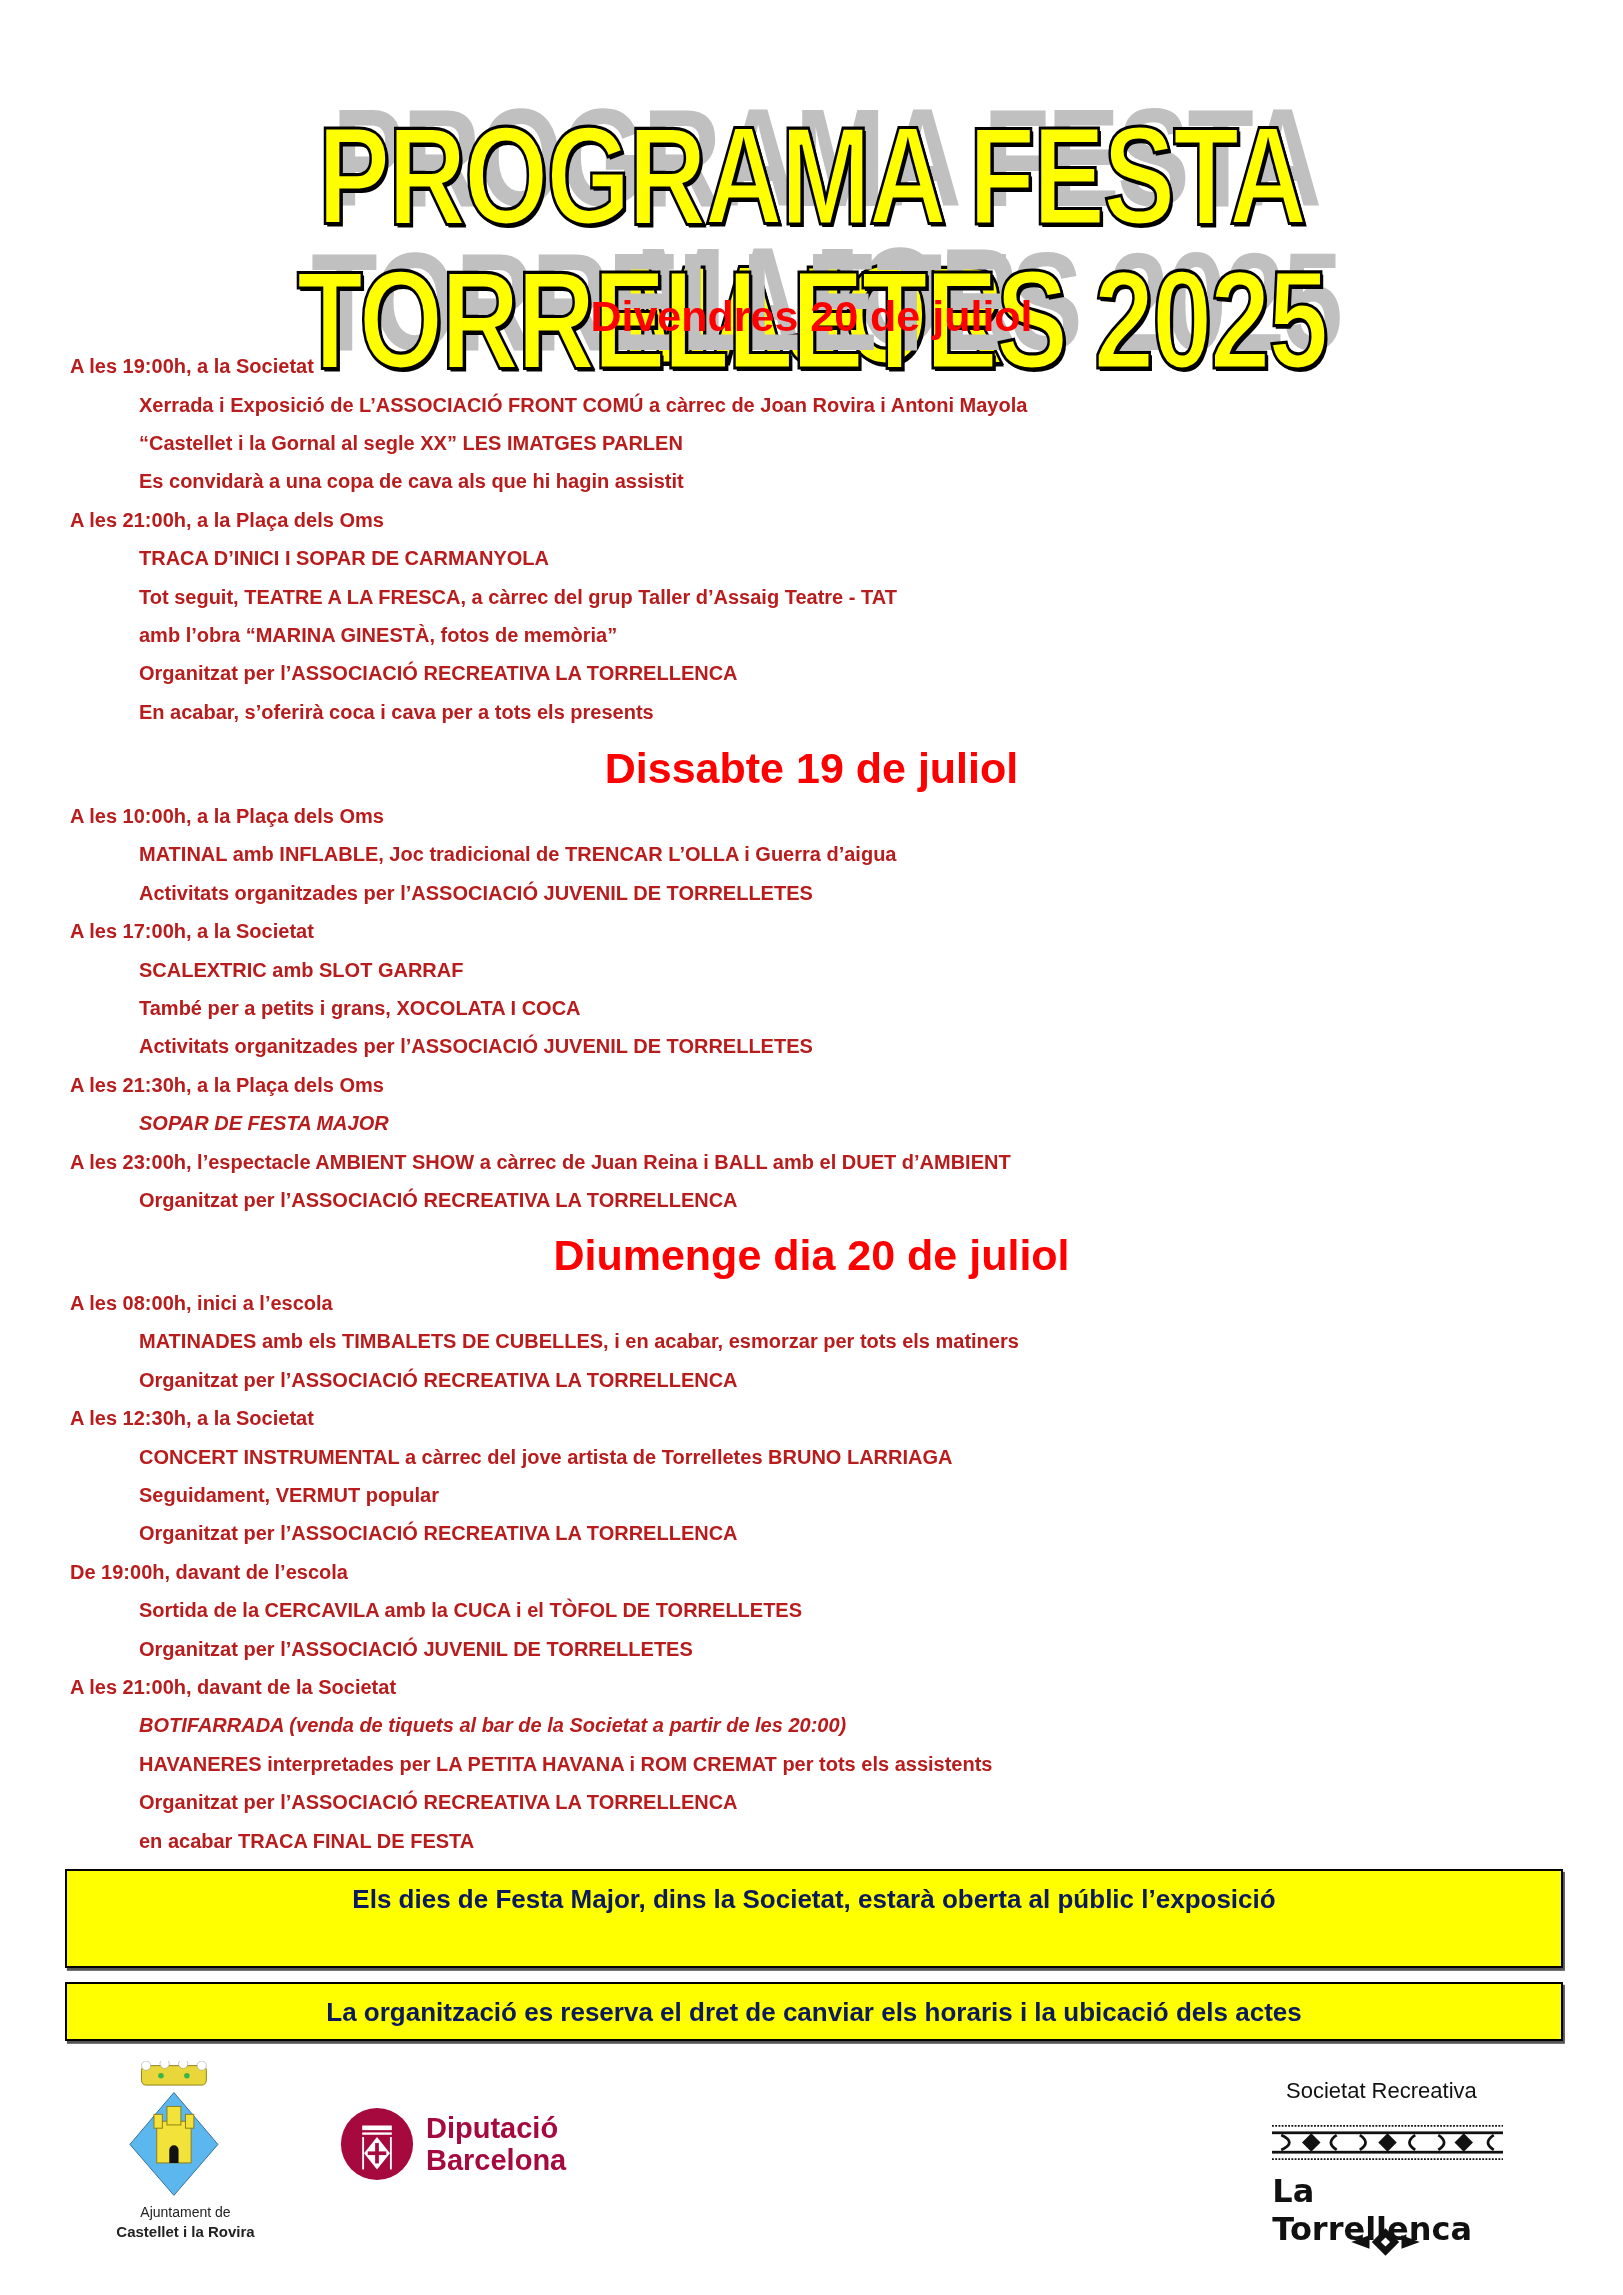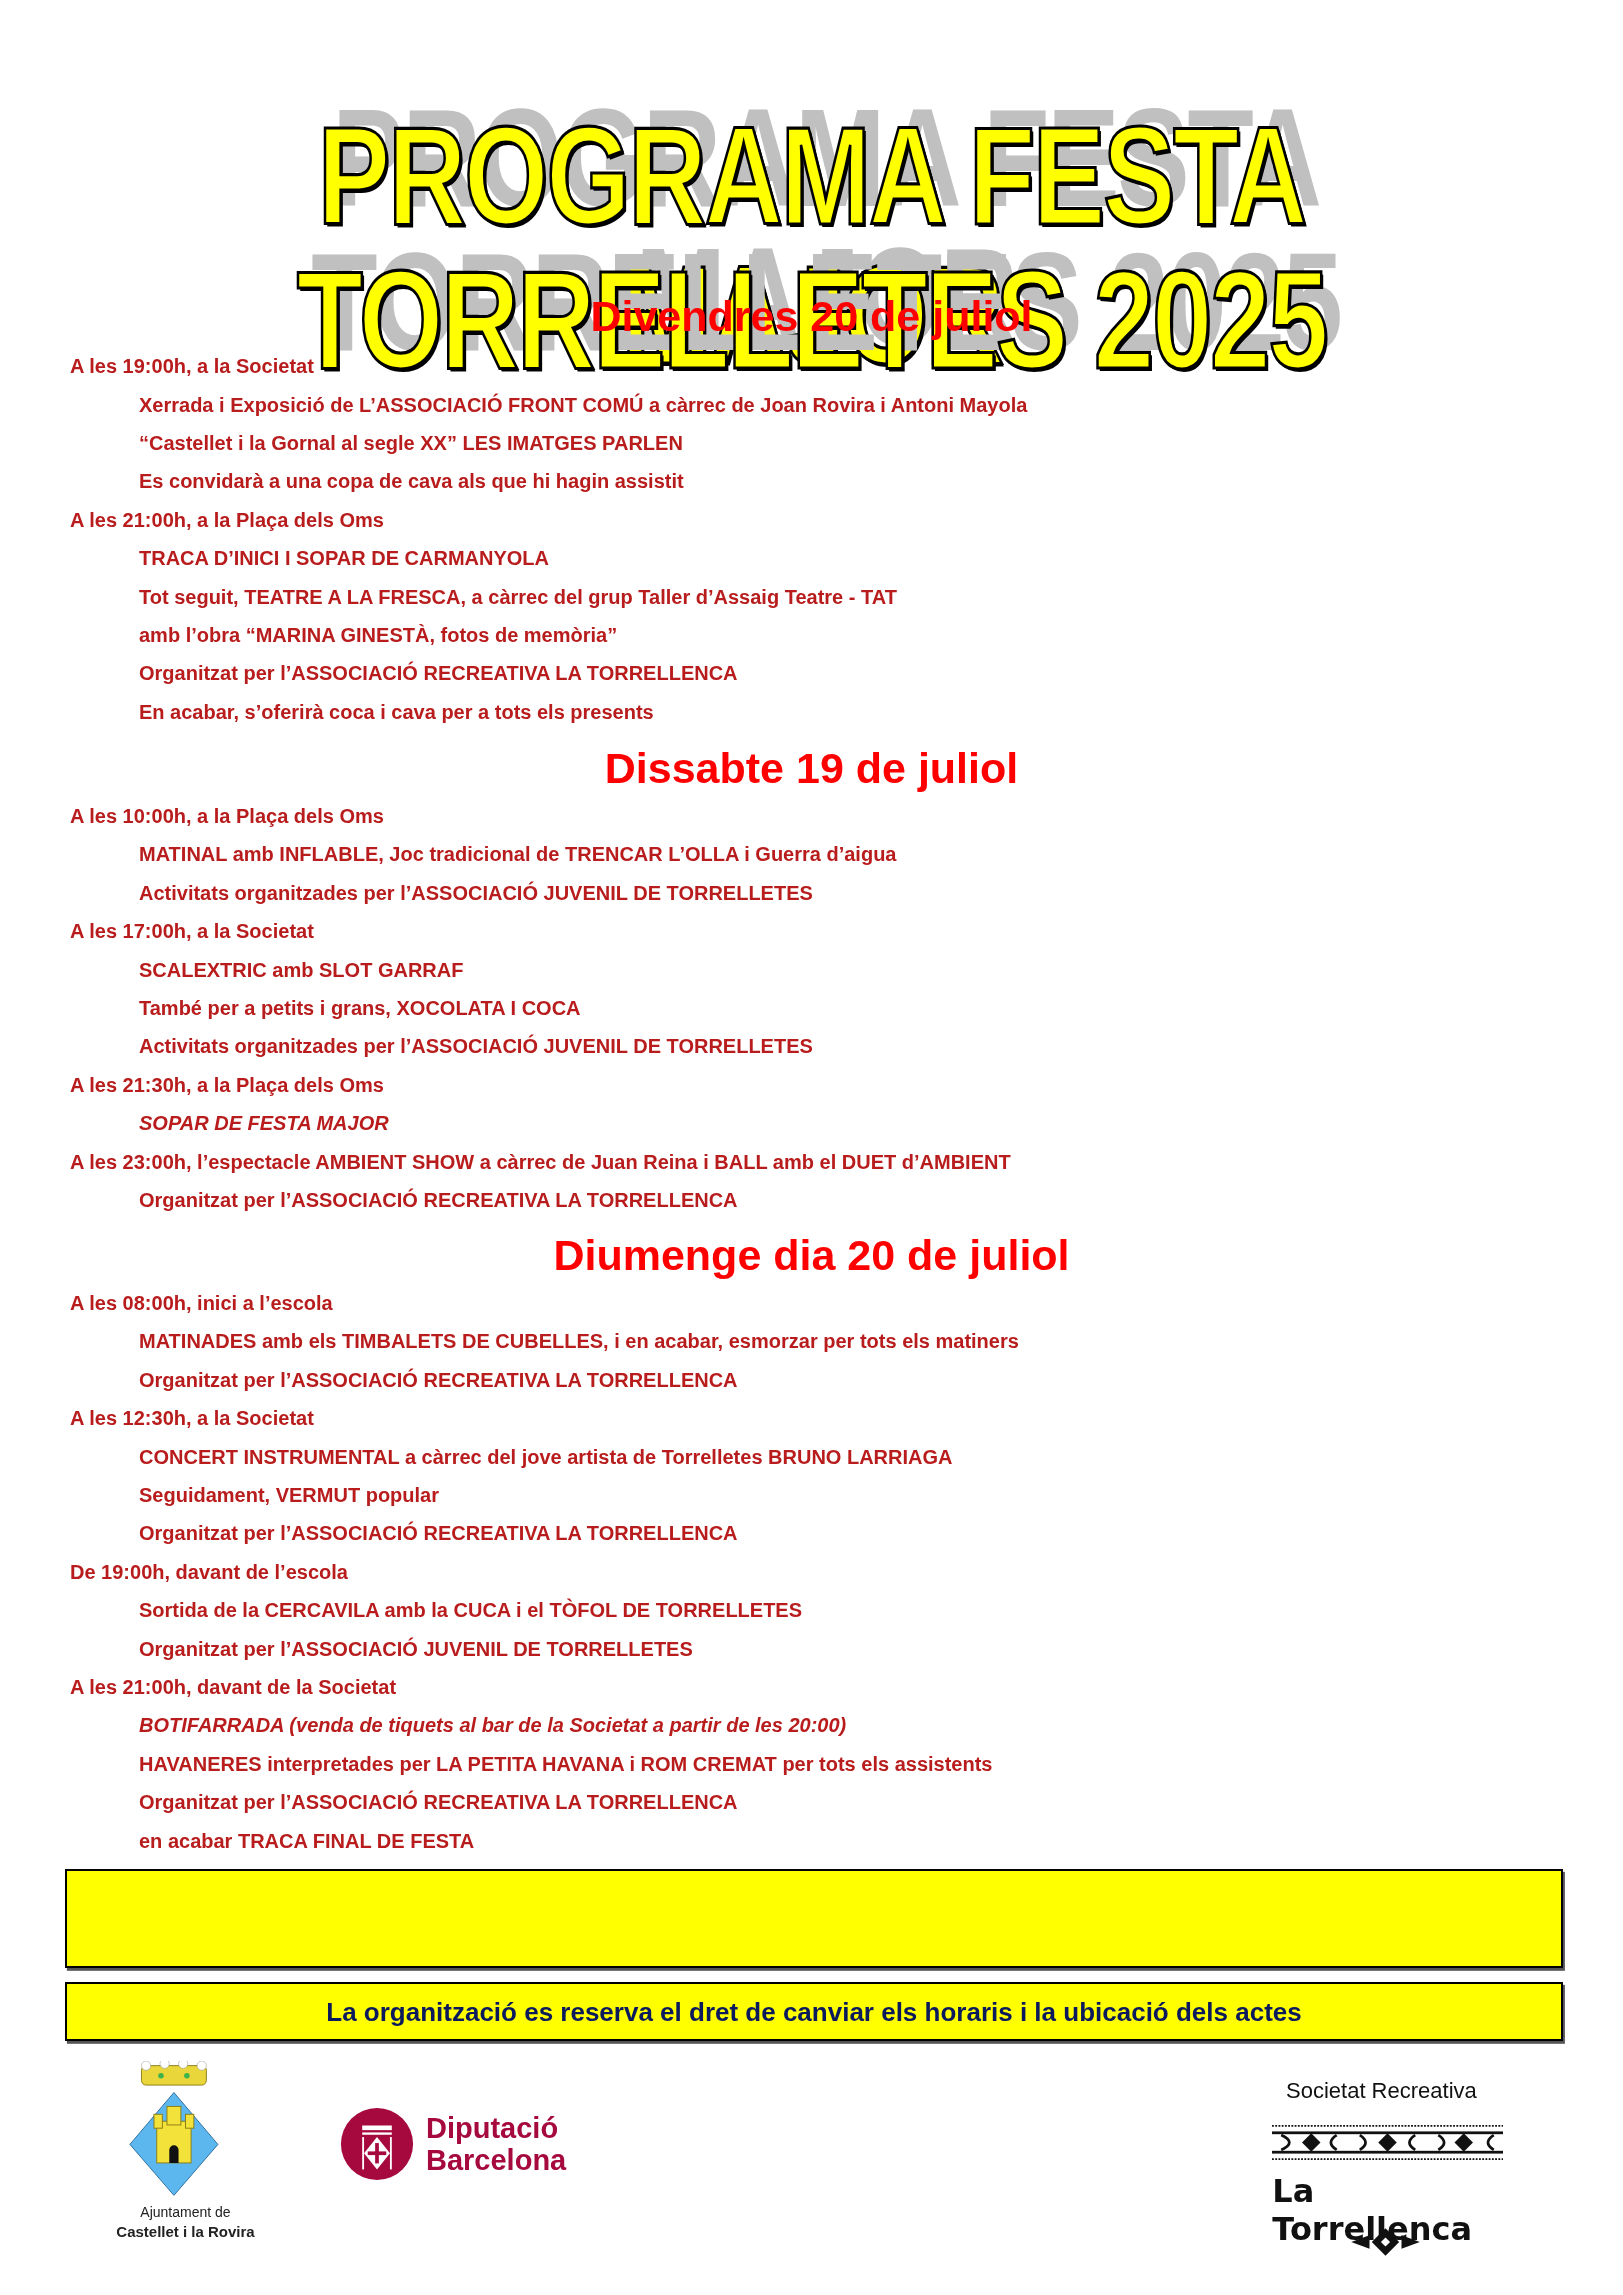--- a/index.html
+++ b/index.html
@@ -64,20 +64,21 @@
 <div class="line l0" style="top:1561px;">De 19:00h, davant de l’escola</div>
 <div class="line l1" style="top:1599px;">Sortida de la CERCAVILA amb la CUCA i el TÒFOL DE TORRELLETES</div>
 <div class="line l1" style="top:1638px;">Organitzat per l’ASSOCIACIÓ JUVENIL DE TORRELLETES</div>
 <div class="line l0" style="top:1676px;">A les 21:00h, davant de la Societat</div>
 <div class="line l1" style="top:1714px;font-style:italic;">BOTIFARRADA (venda de tiquets al bar de la Societat a partir de les 20:00)</div>
 <div class="line l1" style="top:1753px;">HAVANERES interpretades per LA PETITA HAVANA i ROM CREMAT per tots els assistents</div>
 <div class="line l1" style="top:1791px;">Organitzat per l’ASSOCIACIÓ RECREATIVA LA TORRELLENCA</div>
 <div class="line l1" style="top:1830px;">en acabar TRACA FINAL DE FESTA</div>
 
 <div class="box" style="top:1869px; height:95px;">
+  <div style="font-size:26px; margin-top:13px;">Els dies de Festa Major, dins la Societat, estarà oberta al públic l’exposició</div>
 </div>
 <div class="box" style="top:1982px; height:55px;">
   <div style="font-size:26px; margin-top:12.5px;">La organització es reserva el dret de canviar els horaris i la ubicació dels actes</div>
 </div>
 
 <div style="position:absolute; left:102px; top:2061px; width:167px; height:185px;">
   <svg width="167" height="139" viewBox="0 0 360 300">
     <rect x="85" y="10" width="140" height="42" rx="10" fill="#e8d63a" stroke="#8a7a10" stroke-width="2"></rect>
     <circle cx="95" cy="10" r="10" fill="#fff" stroke="#888"></circle>
       <circle cx="135" cy="6" r="10" fill="#fff" stroke="#888"></circle>

